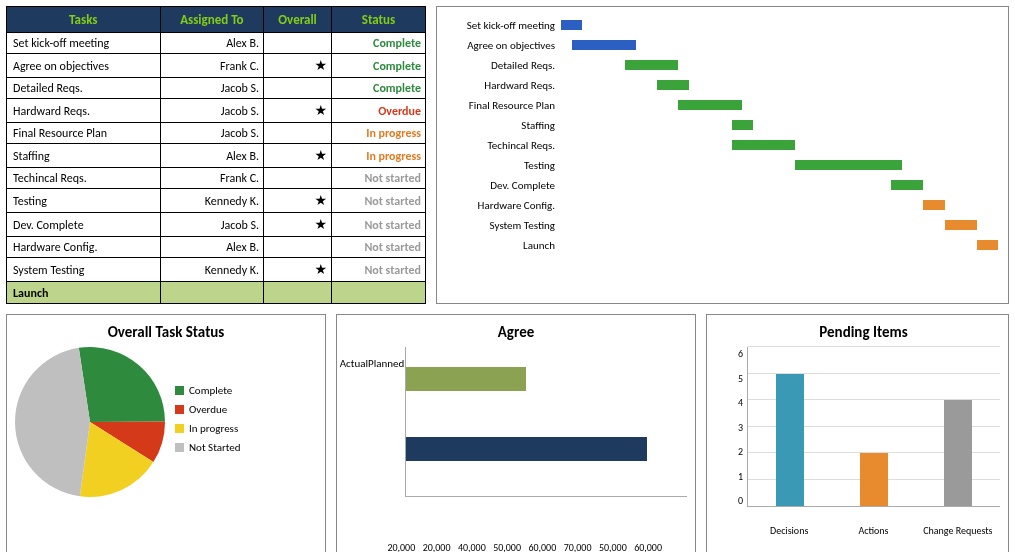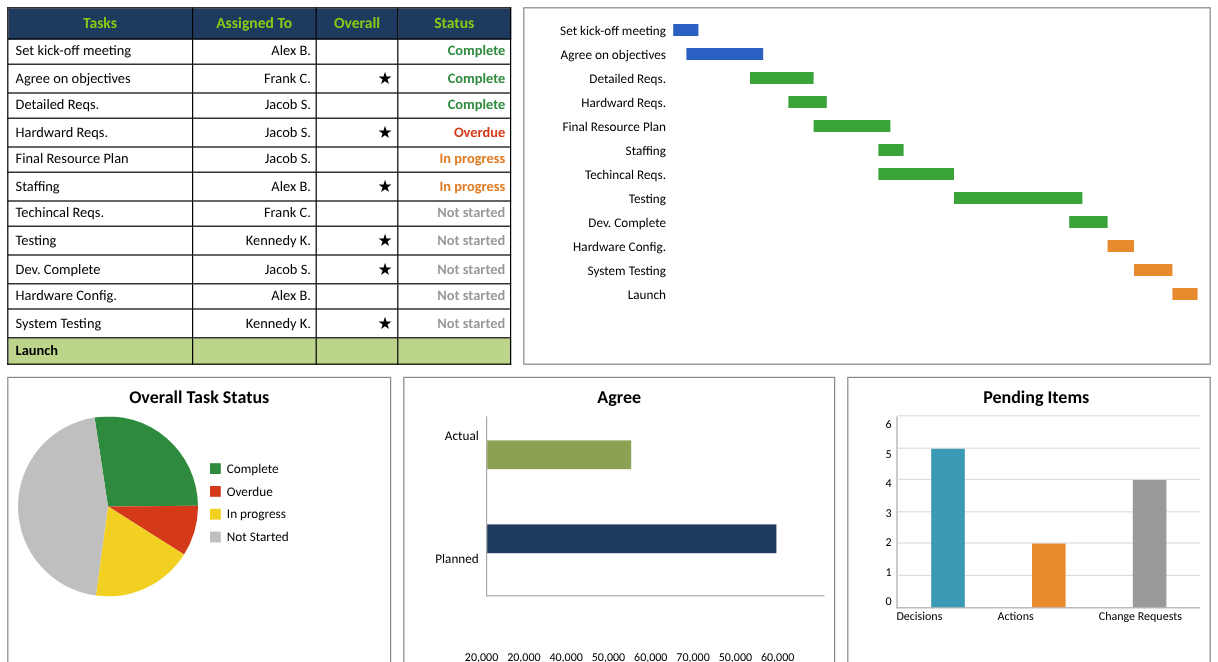--- a/index.html
+++ b/index.html
@@ -38,33 +38,33 @@
 .bar-orange { background: #e88b2e; }
 
 
 .pie-wrap { display: flex; align-items: center; gap: 10px; }
 .legend { font-size: 11px; }
 .legend div { display: flex; align-items: center; margin-bottom: 6px; }
 .legend .sw { width: 9px; height: 9px; margin-right: 5px; }
 
 
 .budget-body { display: flex; }
-.budget-labels { width: 60px; display: flex; flex-direction: column; justify-content: space-between; text-align: right; padding-right: 6px; font-size: 11px; padding-top: 10px; padding-bottom: 25px; }
+.budget-labels { width: 60px; display: flex; flex-direction: row; justify-content: center; text-align: right; padding-right: 6px; font-size: 11px; padding-top: 10px; padding-bottom: 25px; }
 .budget-plot { flex: 1; position: relative; height: 150px; border-left: 1px solid #aaa; border-bottom: 1px solid #aaa; }
 .budget-bar { position: absolute; height: 24px; }
 .budget-xaxis { display: flex; margin-left: 60px; font-size: 10px; margin-top: 44px; }
 .budget-xaxis div { flex: 1; text-align: left; transform: translateX(-50%); }
 
 
 .pending-body { display: flex; height: 160px; }
 .pending-yaxis { width: 20px; display: flex; flex-direction: column-reverse; justify-content: space-between; text-align: right; font-size: 10px; padding-right: 4px; }
 .pending-plot { flex: 1; position: relative; border-left: 1px solid #aaa; border-bottom: 1px solid #aaa; }
 .pending-grid { position: absolute; left: 0; right: 0; border-top: 1px solid #ddd; }
 .pending-bar { position: absolute; bottom: 0; width: 28px; }
-.pending-xaxis { display: flex; margin-left: 20px; font-size: 10px; text-align: left; }
+.pending-xaxis { display: flex; margin-left: 20px; font-size: 10px; text-align: center; margin-top: 17px; }
 .pending-xaxis div { flex: 1; }
 </style>
 </head>
 <body>
 
 <div class="top-row">
   <div class="table-panel">
     <table class="tasks">
       <thead>
           <tr id="task-headers">

